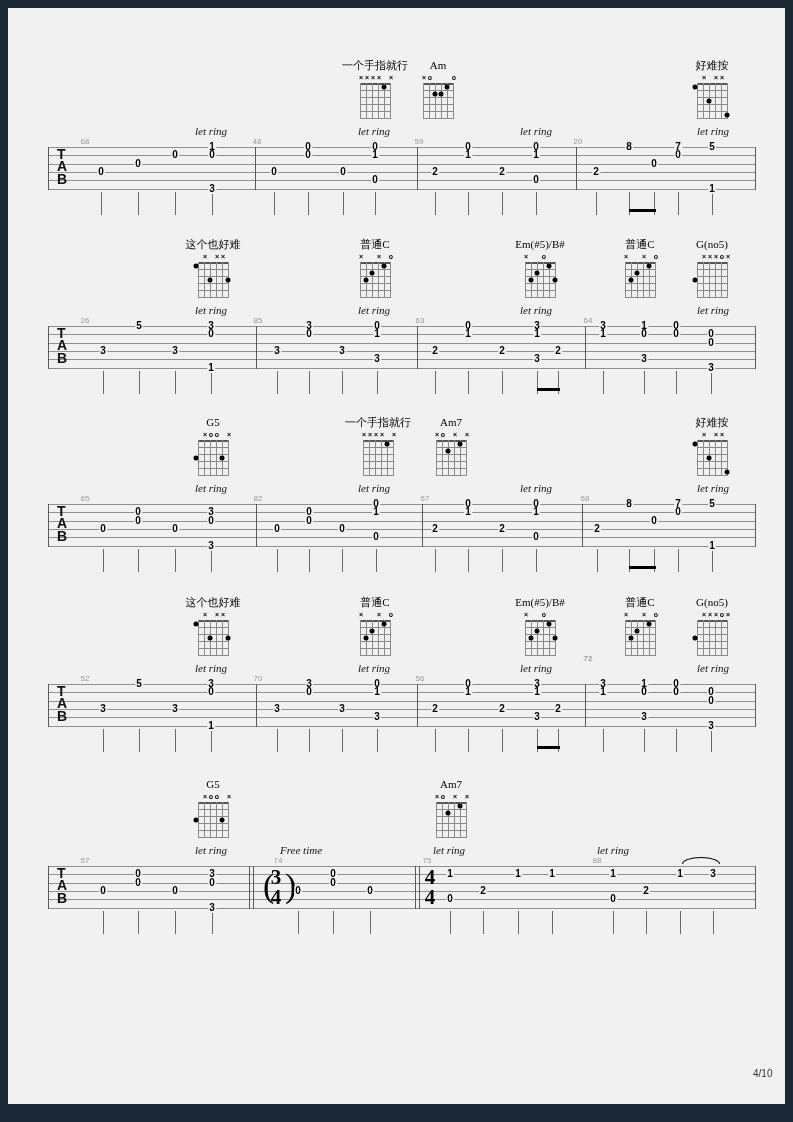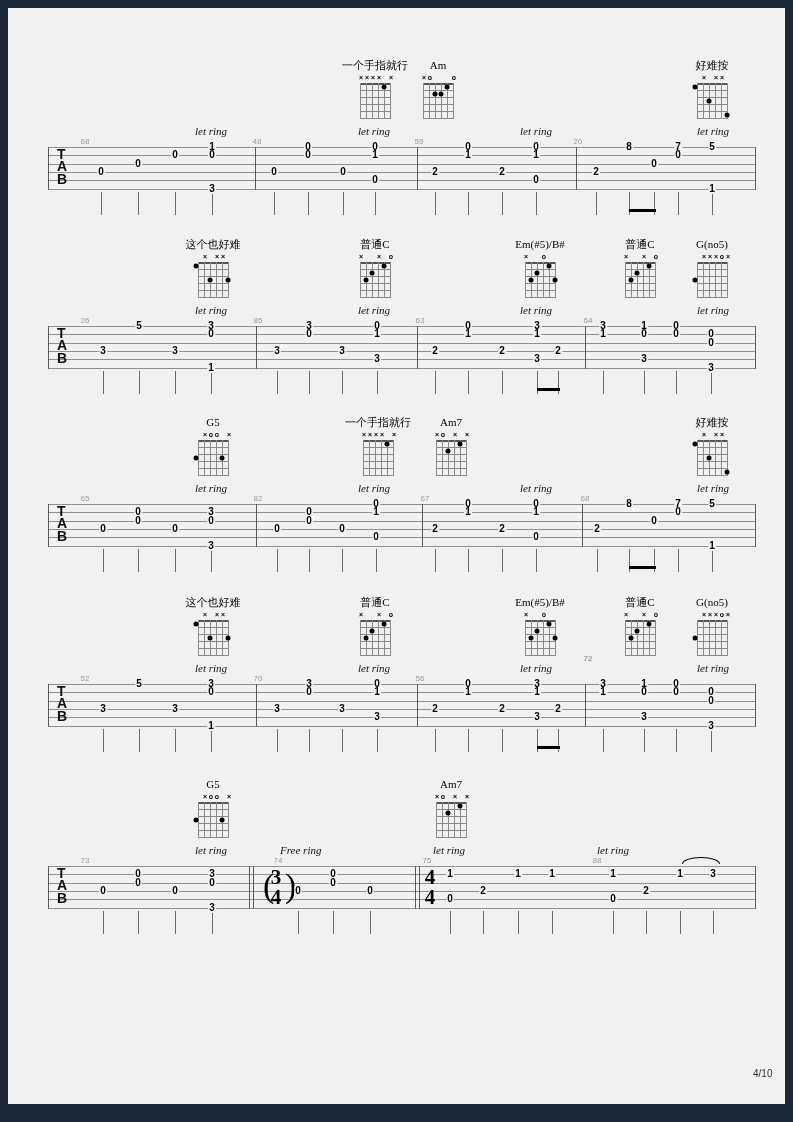--- a/index.html
+++ b/index.html
@@ -637,26 +637,26 @@
     <div class="staff-line" style="left: 40px; top: 899.75px; width: 707px;"></div>
     <div class="clef" style="left: 49px; top: 859px;">T</div>
     <div class="clef" style="left: 49px; top: 871.4px;">A</div>
     <div class="clef" style="left: 49px; top: 883.8px;">B</div>
     <div class="barline" style="left: 40px; top: 858px; height: 42.75px;"></div>
     <div class="barline" style="left: 241px; top: 858px; height: 42.75px;"></div>
     <div class="barline" style="left: 245px; top: 858px; height: 42.75px;"></div>
     <div class="barline" style="left: 407px; top: 858px; height: 42.75px;"></div>
     <div class="barline" style="left: 411px; top: 858px; height: 42.75px;"></div>
     <div class="barline" style="left: 747px; top: 858px; height: 42.75px;"></div>
-    <div class="mnum" style="left: 77px; top: 849px;">73</div>
+    <div class="mnum" style="left: 77px; top: 849px;">57</div>
     <div class="mnum" style="left: 270px; top: 849px;">74</div>
     <div class="mnum" style="left: 419px; top: 849px;">75</div>
     <div class="mnum" style="left: 589px; top: 849px;">88</div>
     <div class="annot" style="left: 187px; top: 837px;">let ring</div>
-    <div class="annot" style="left: 272px; top: 837px;">Free ring</div>
+    <div class="annot" style="left: 272px; top: 837px;">Free time</div>
     <div class="annot" style="left: 425px; top: 837px;">let ring</div>
     <div class="annot" style="left: 589px; top: 837px;">let ring</div>
     <div class="chord-title" style="left: 205px; top: 770px;">G5</div>
     <div class="grid-line-h nut" style="left: 190px; top: 794px; width: 31px;"></div>
     <div class="grid-line-h" style="left: 190px; top: 801px; width: 31px;"></div>
     <div class="grid-line-h" style="left: 190px; top: 808px; width: 31px;"></div>
     <div class="grid-line-h" style="left: 190px; top: 815px; width: 31px;"></div>
     <div class="grid-line-h" style="left: 190px; top: 822px; width: 31px;"></div>
     <div class="grid-line-h" style="left: 190px; top: 829px; width: 31px;"></div>
     <div class="grid-line-v" style="left: 190px; top: 794px; height: 36px;"></div>

